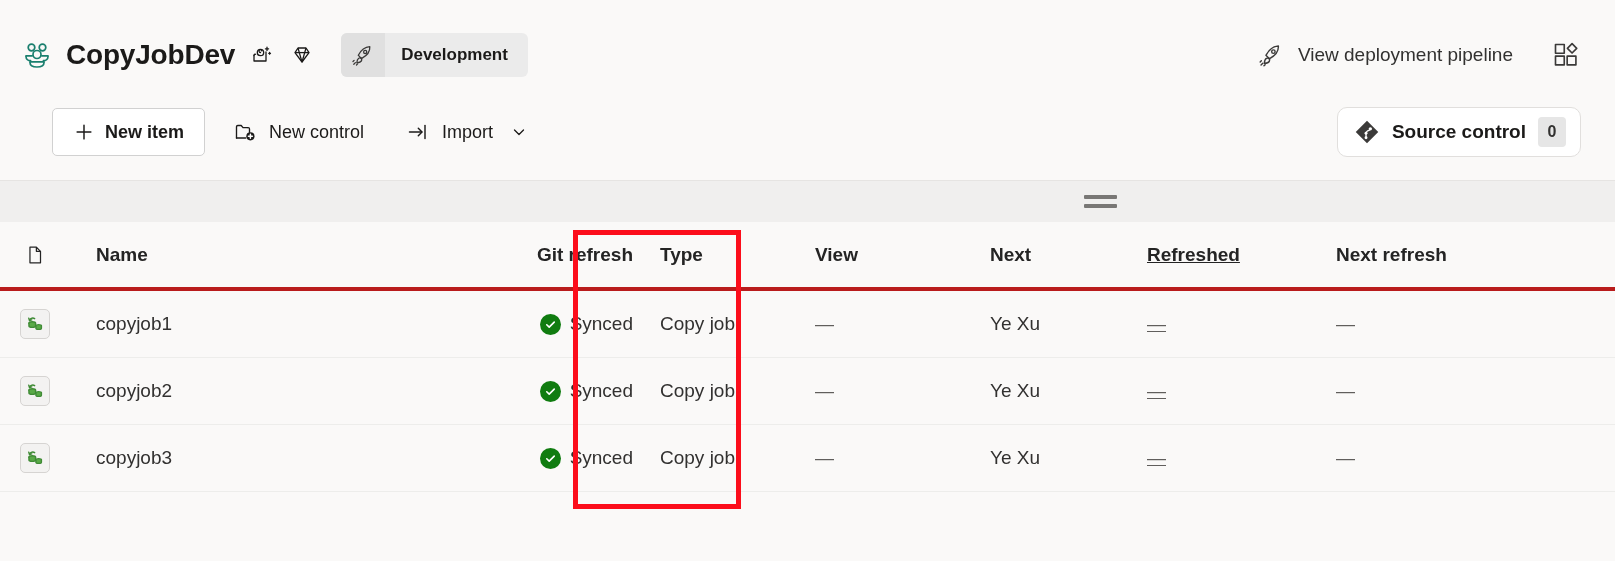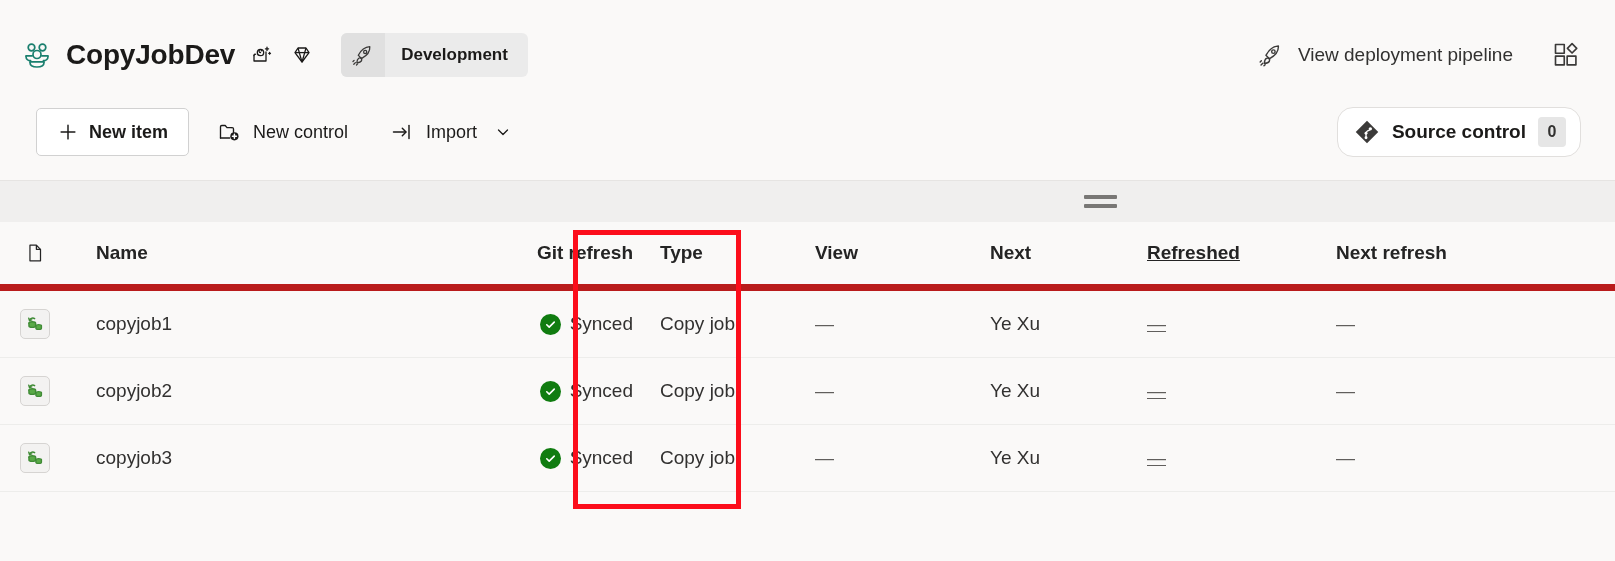--- a/index.html
+++ b/index.html
@@ -138,21 +138,21 @@
     width: 1615px;
     height: 96px;
     background: #faf9f8;
     display: flex;
     align-items: center;
   }
 
   .cmd-left {
     display: flex;
     align-items: center;
-    padding-left: 36px;
+    padding-left: 52px;
     gap: 0;
   }
 
   .btn-newitem {
     display: flex;
     align-items: center;
     gap: 10px;
     height: 48px;
     padding: 0 20px;
     background: #ffffff;
@@ -200,21 +200,21 @@
   }
 
   .btn-source {
     display: flex;
     align-items: center;
     gap: 12px;
     height: 50px;
     padding: 0 14px 0 16px;
     background: #ffffff;
     border: 1px solid #e1dfdd;
-    border-radius: 16px;
+    border-radius: 10px;
     cursor: pointer;
     font-family: inherit;
   }
   .btn-source .lbl {
     font-size: 19px;
     font-weight: bold;
     color: #1b1a19;
     white-space: nowrap;
   }
   .count-badge {
@@ -269,21 +269,21 @@
 
   .trow {
     display: flex;
     align-items: center;
     height: 67px;
     border-bottom: 1px solid #ededeb;
     padding-left: 0;
   }
   .trow.header {
     height: 69px;
-    border-bottom: 7px solid #b91c1c;
+    border-bottom: 4px solid #b91c1c;
   }
 
   .c-icon   { width: 70px;  flex: 0 0 70px;  display:flex; align-items:center; justify-content:center; }
   .c-name   { width: 420px; flex: 0 0 420px; padding-left: 26px; }
   .c-git    { width: 145px; flex: 0 0 145px; display:flex; align-items:center; justify-content:flex-end; padding-right: 2px;}
   .c-type   { width: 155px; flex: 0 0 155px; padding-left: 25px; }
   .c-task   { width: 170px; flex: 0 0 170px; padding-left: 25px; }
   .c-owner  { width: 155px; flex: 0 0 155px; padding-left: 30px; }
   .c-refr   { width: 185px; flex: 0 0 185px; padding-left: 32px; text-decoration: underline; }
   .c-next   { width: 200px; flex: 0 0 200px; padding-left: 36px; }

